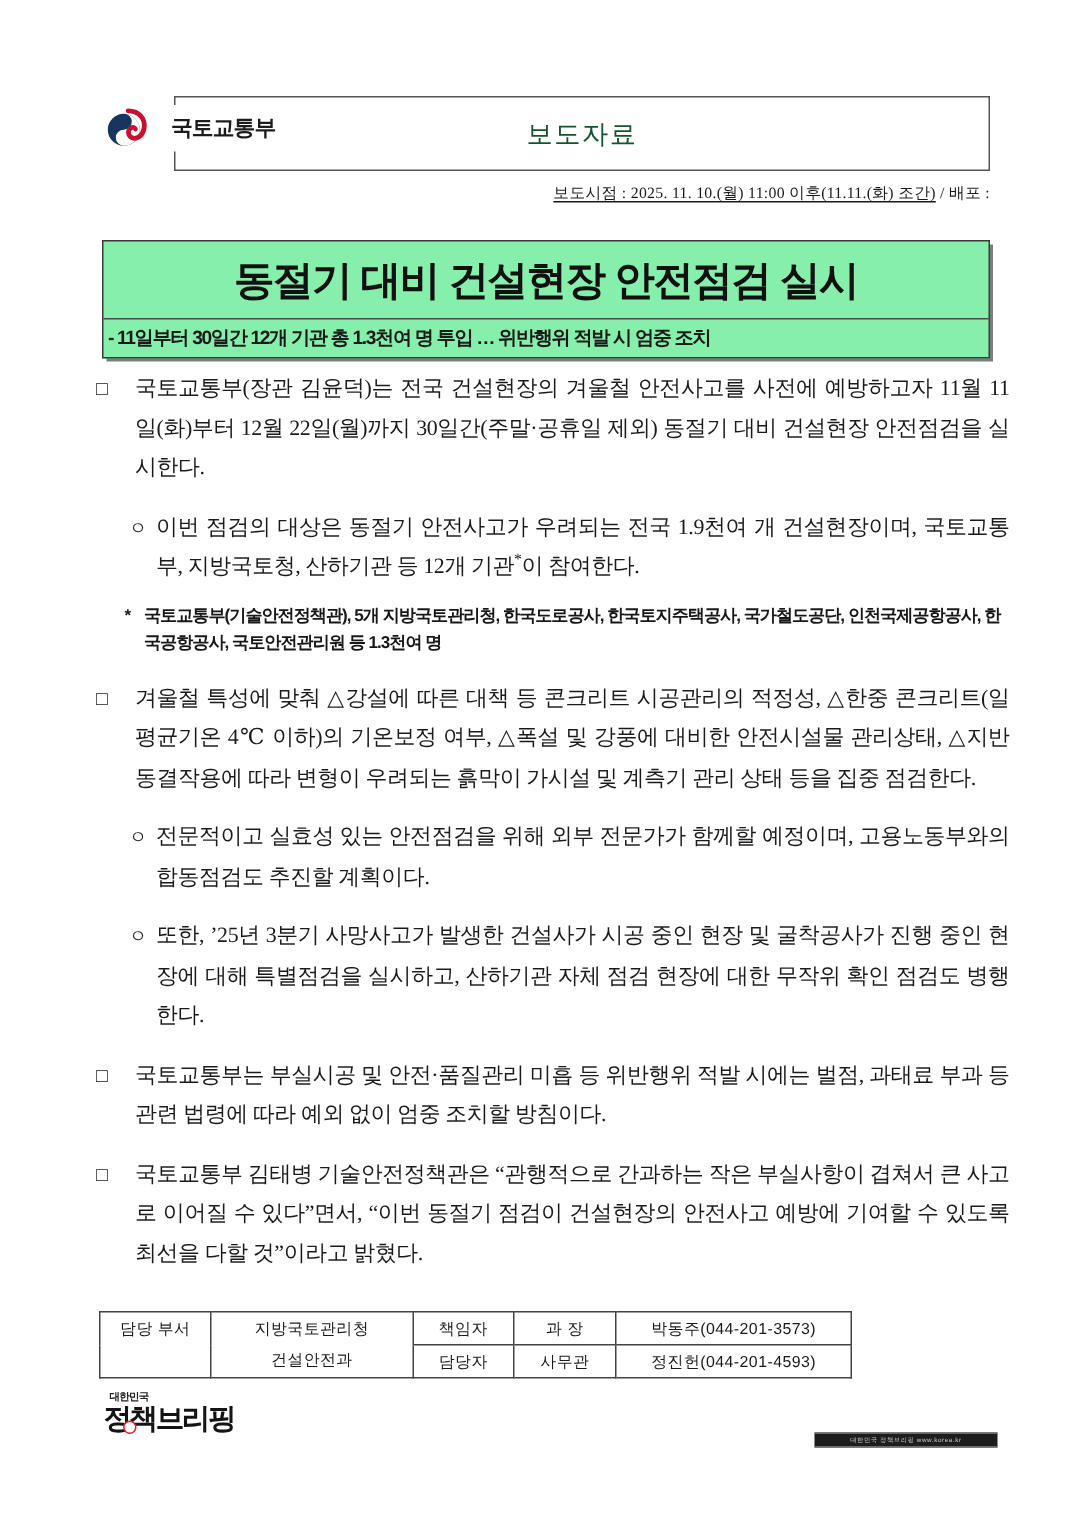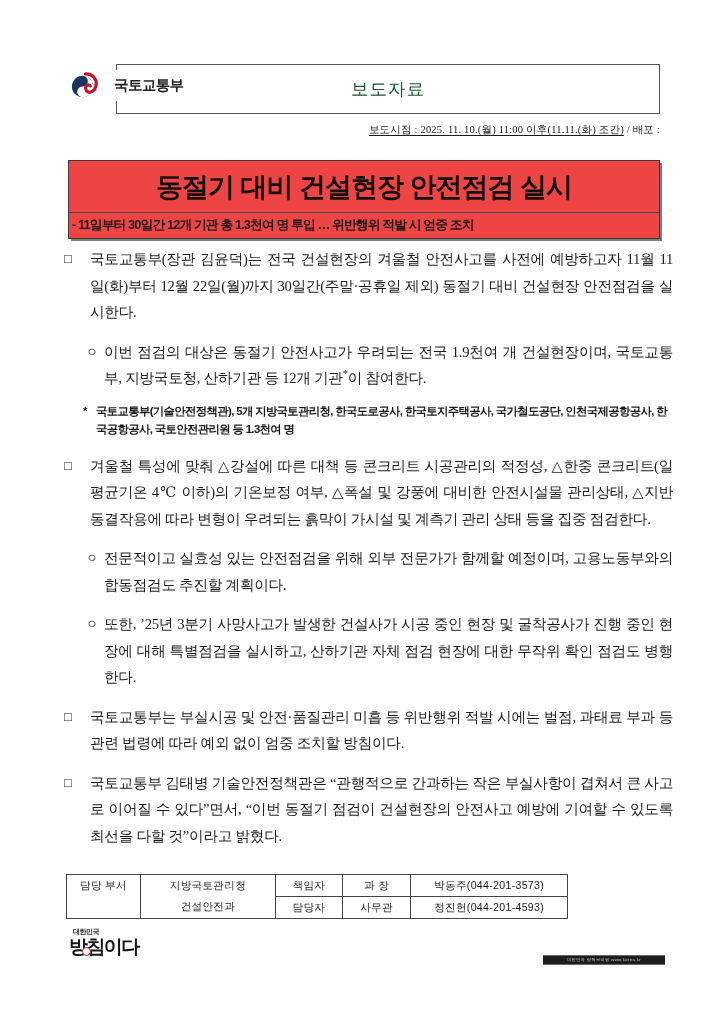--- a/index.html
+++ b/index.html
@@ -95,21 +95,21 @@
 
   
   .title-box {
     position: absolute;
     left: 68px;
     top: 160px;
     width: 592px;
     box-sizing: border-box;
     border: 1px solid #3a3a3a;
     box-shadow: 2.5px 2.5px 0 -0.5px #7d7d7d;
-    background: #ef4444;
+    background: #86efac;
     padding: 0;
   }
   .title-main {
     text-align: center;
     font-family: "Liberation Sans", sans-serif;
     font-weight: bold;
     font-size: 27px;
     letter-spacing: -1px;
     color: #111;
     padding: 8px 0 7px 0;
@@ -370,21 +370,21 @@
         <td class="col-role">담당자</td>
         <td class="col-rank">사무관</td>
         <td class="col-person">정진헌(044-201-4593)</td>
       </tr>
     </tbody>
   </table>
 
   <div class="brief-logo">
     <span class="kr">대한민국</span>
     <span class="bb">
-      <span>방침이다</span>
+      <span>정책브리핑</span>
       <span class="dot"></span>
     </span>
   </div>
 
   <div class="footer-strip">
     <span class="footer-strip-text">대한민국 정책브리핑 www.korea.kr</span>
   </div>
 
 </div>
 

